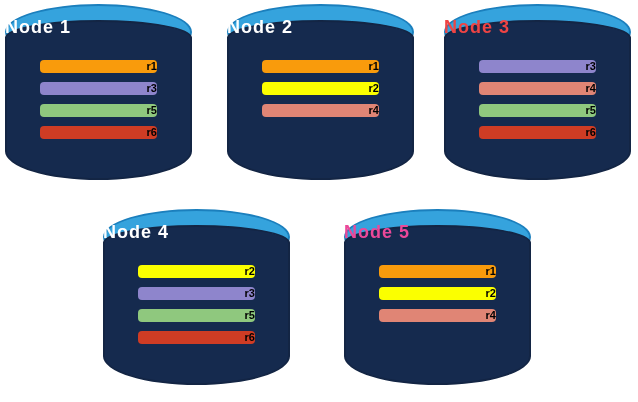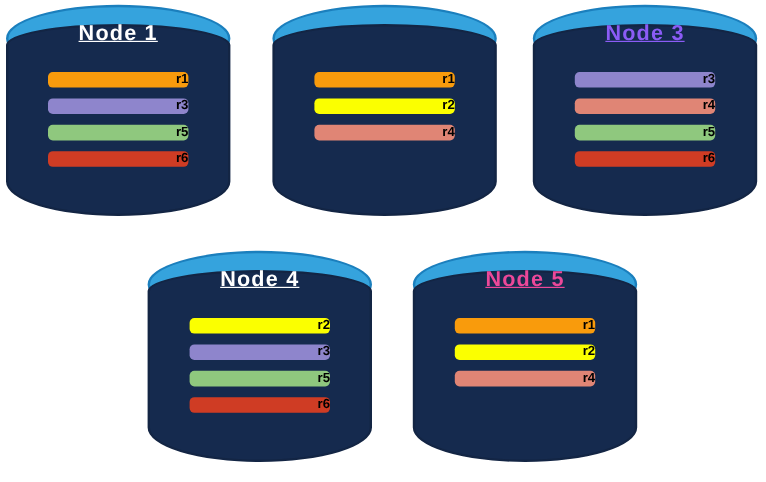--- a/index.html
+++ b/index.html
@@ -49,28 +49,26 @@
     background: #35a3dd;
     border: 2px solid #1b7fbd;
     border-radius: 50%;
   }
 
   .node-title {
     position: absolute;
     left: 0;
     top: 15px;
     width: 187px;
-    text-align: center;
     color: #ffffff;
     font-size: 18px;
     font-weight: bold;
     letter-spacing: 1px;
     z-index: 4;
     pointer-events: none;
-    text-decoration: underline;
   }
 
   
   .records {
     position: absolute;
     left: 35px;
     top: 58px;
     width: 117px;
     z-index: 3;
   }
@@ -91,21 +89,21 @@
   .record-bar:last-child {
     margin-bottom: 0;
   }
 
   
   #node-1 { left: 5px;   top: 2px; }
   #node-2 { left: 227px; top: 2px; }
   #node-3 { left: 444px; top: 2px; }
 
   
-  #node-4 { left: 123px; top: 207px; padding-left: 16px; }
+  #node-4 { left: 103px; top: 207px; padding-left: 16px; }
   #node-5 { left: 344px; top: 207px; }
 </style>
 </head>
 <body style="background: rgb(255, 255, 255);">
 
 <div id="canvas">
 
   <div class="node" id="node-1">
     <div class="cyl-top" style="background: rgb(53, 163, 221); border-color: rgb(27, 127, 189);"></div>
     <div class="cyl-body" style="background: rgb(21, 42, 78); border-color: rgb(19, 37, 68);"></div>
@@ -114,31 +112,32 @@
       <div class="record-bar" style="background: rgb(249, 155, 12); color: rgb(0, 0, 0);">r1</div>
       <div class="record-bar" style="background: rgb(142, 133, 204); color: rgb(0, 0, 0);">r3</div>
       <div class="record-bar" style="background: rgb(143, 200, 126); color: rgb(0, 0, 0);">r5</div>
       <div class="record-bar" style="background: rgb(207, 60, 36); color: rgb(0, 0, 0);">r6</div>
     </div>
   </div>
 
   <div class="node" id="node-2">
     <div class="cyl-top" style="background: rgb(53, 163, 221); border-color: rgb(27, 127, 189);"></div>
     <div class="cyl-body" style="background: rgb(21, 42, 78); border-color: rgb(19, 37, 68);"></div>
+    <div class="node-title" style="color: rgb(255, 255, 255);">Node  2</div>
     <div class="records">
       <div class="record-bar" style="background: rgb(249, 155, 12); color: rgb(0, 0, 0);">r1</div>
       <div class="record-bar" style="background: rgb(251, 255, 0); color: rgb(0, 0, 0);">r2</div>
       <div class="record-bar" style="background: rgb(224, 133, 117); color: rgb(0, 0, 0);">r4</div>
     </div>
   </div>
 
   <div class="node" id="node-3">
     <div class="cyl-top" style="background: rgb(53, 163, 221); border-color: rgb(27, 127, 189);"></div>
     <div class="cyl-body" style="background: rgb(21, 42, 78); border-color: rgb(19, 37, 68);"></div>
-    <div class="node-title" style="color: #8b5cf6;">Node  3</div>
+    <div class="node-title" style="color: #ef4444;">Node  3</div>
     <div class="records">
       <div class="record-bar" style="background: rgb(142, 133, 204); color: rgb(0, 0, 0);">r3</div>
       <div class="record-bar" style="background: rgb(224, 133, 117); color: rgb(0, 0, 0);">r4</div>
       <div class="record-bar" style="background: rgb(143, 200, 126); color: rgb(0, 0, 0);">r5</div>
       <div class="record-bar" style="background: rgb(207, 60, 36); color: rgb(0, 0, 0);">r6</div>
     </div>
   </div>
 
   <div class="node" id="node-4">
     <div class="cyl-top" style="background: rgb(53, 163, 221); border-color: rgb(27, 127, 189);"></div>

